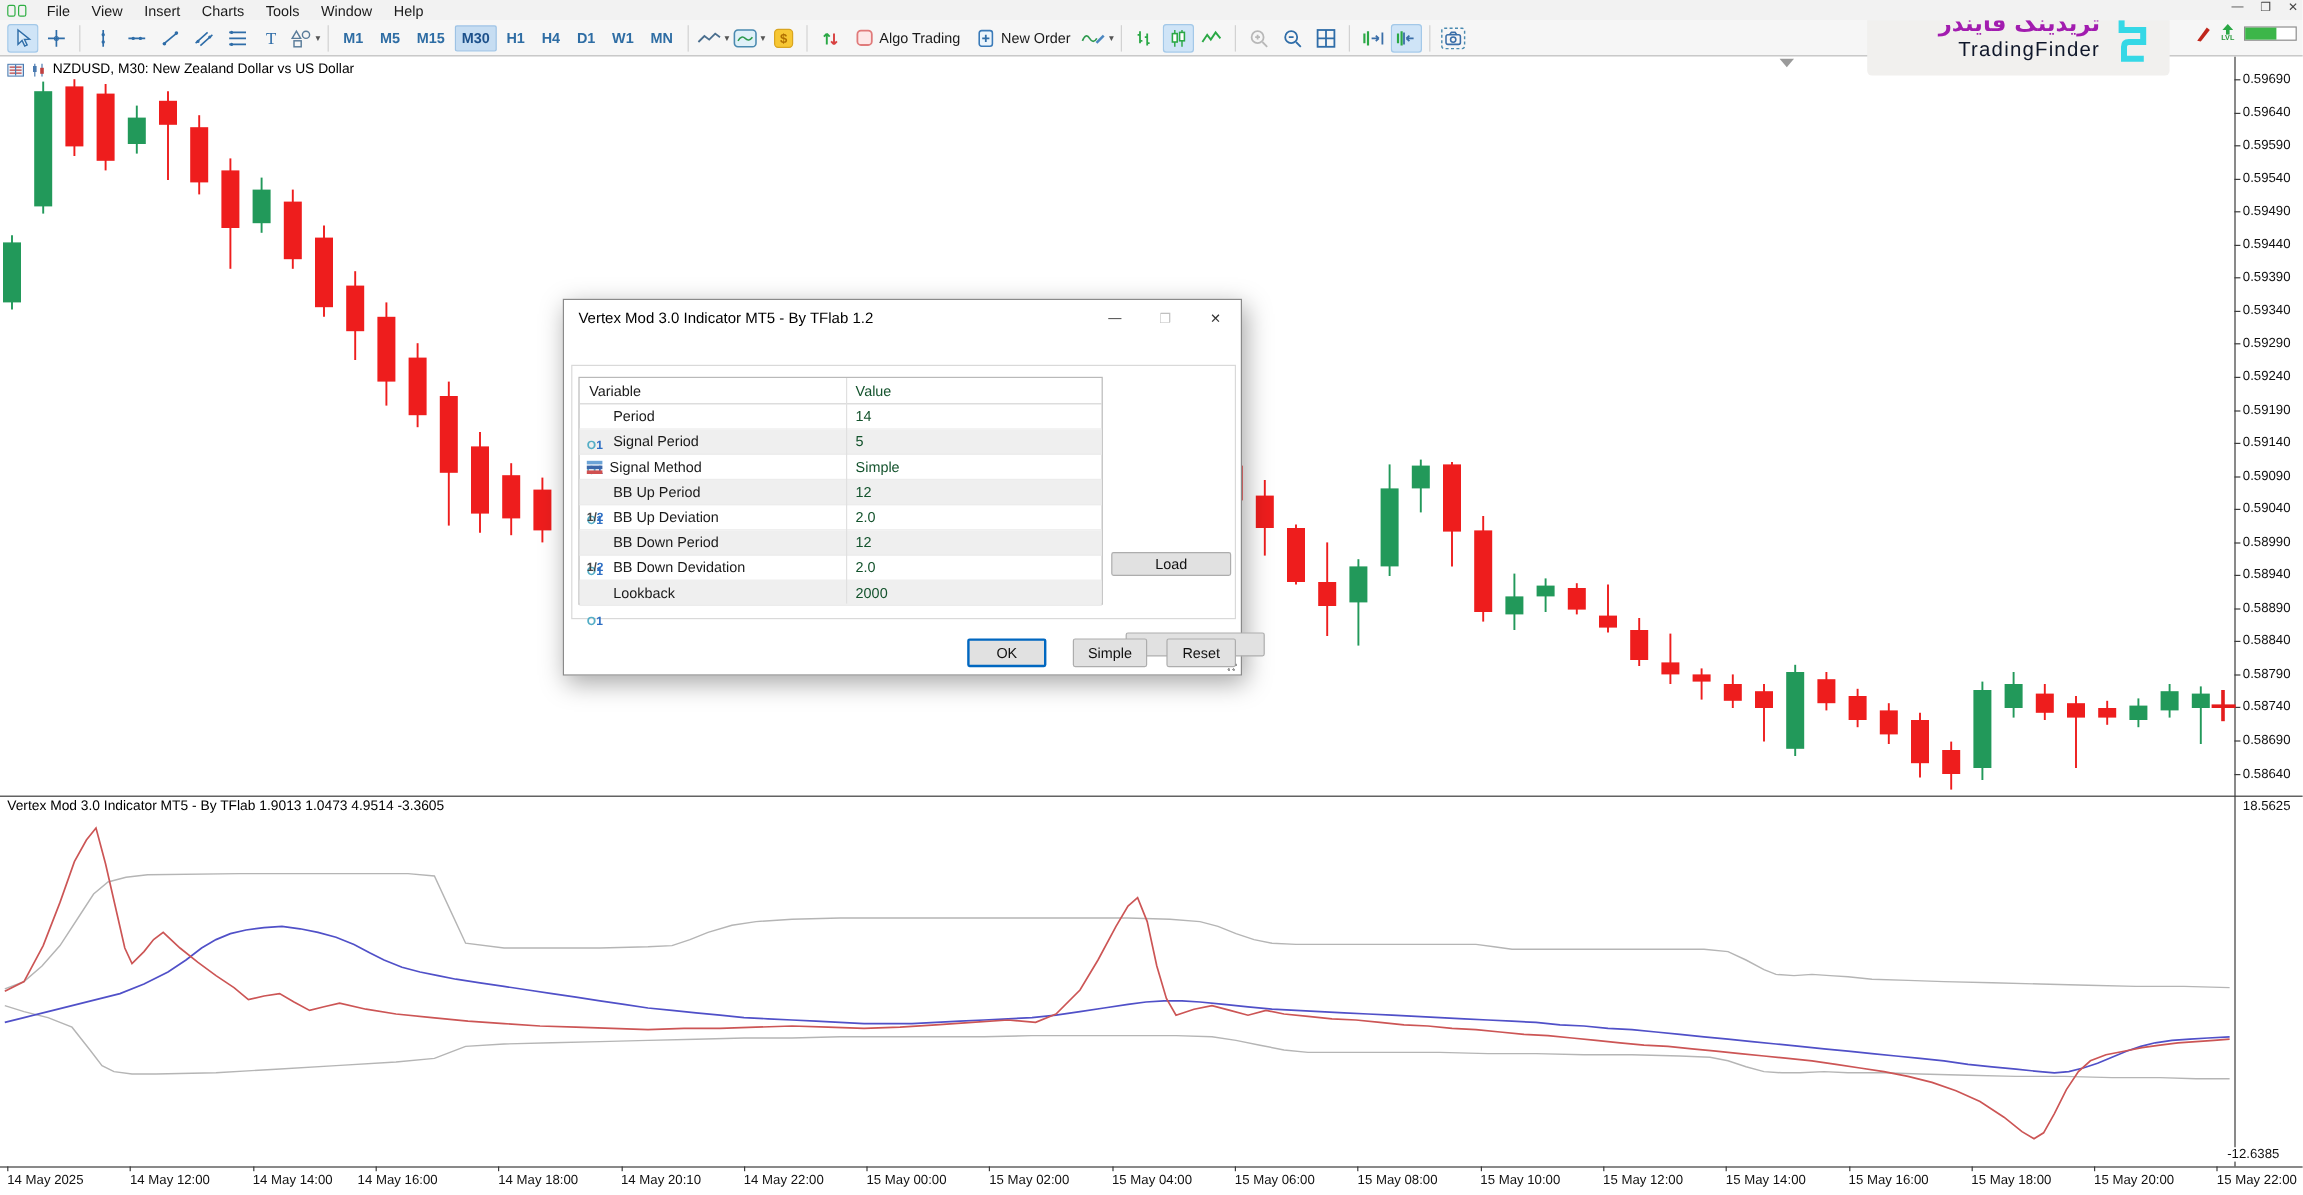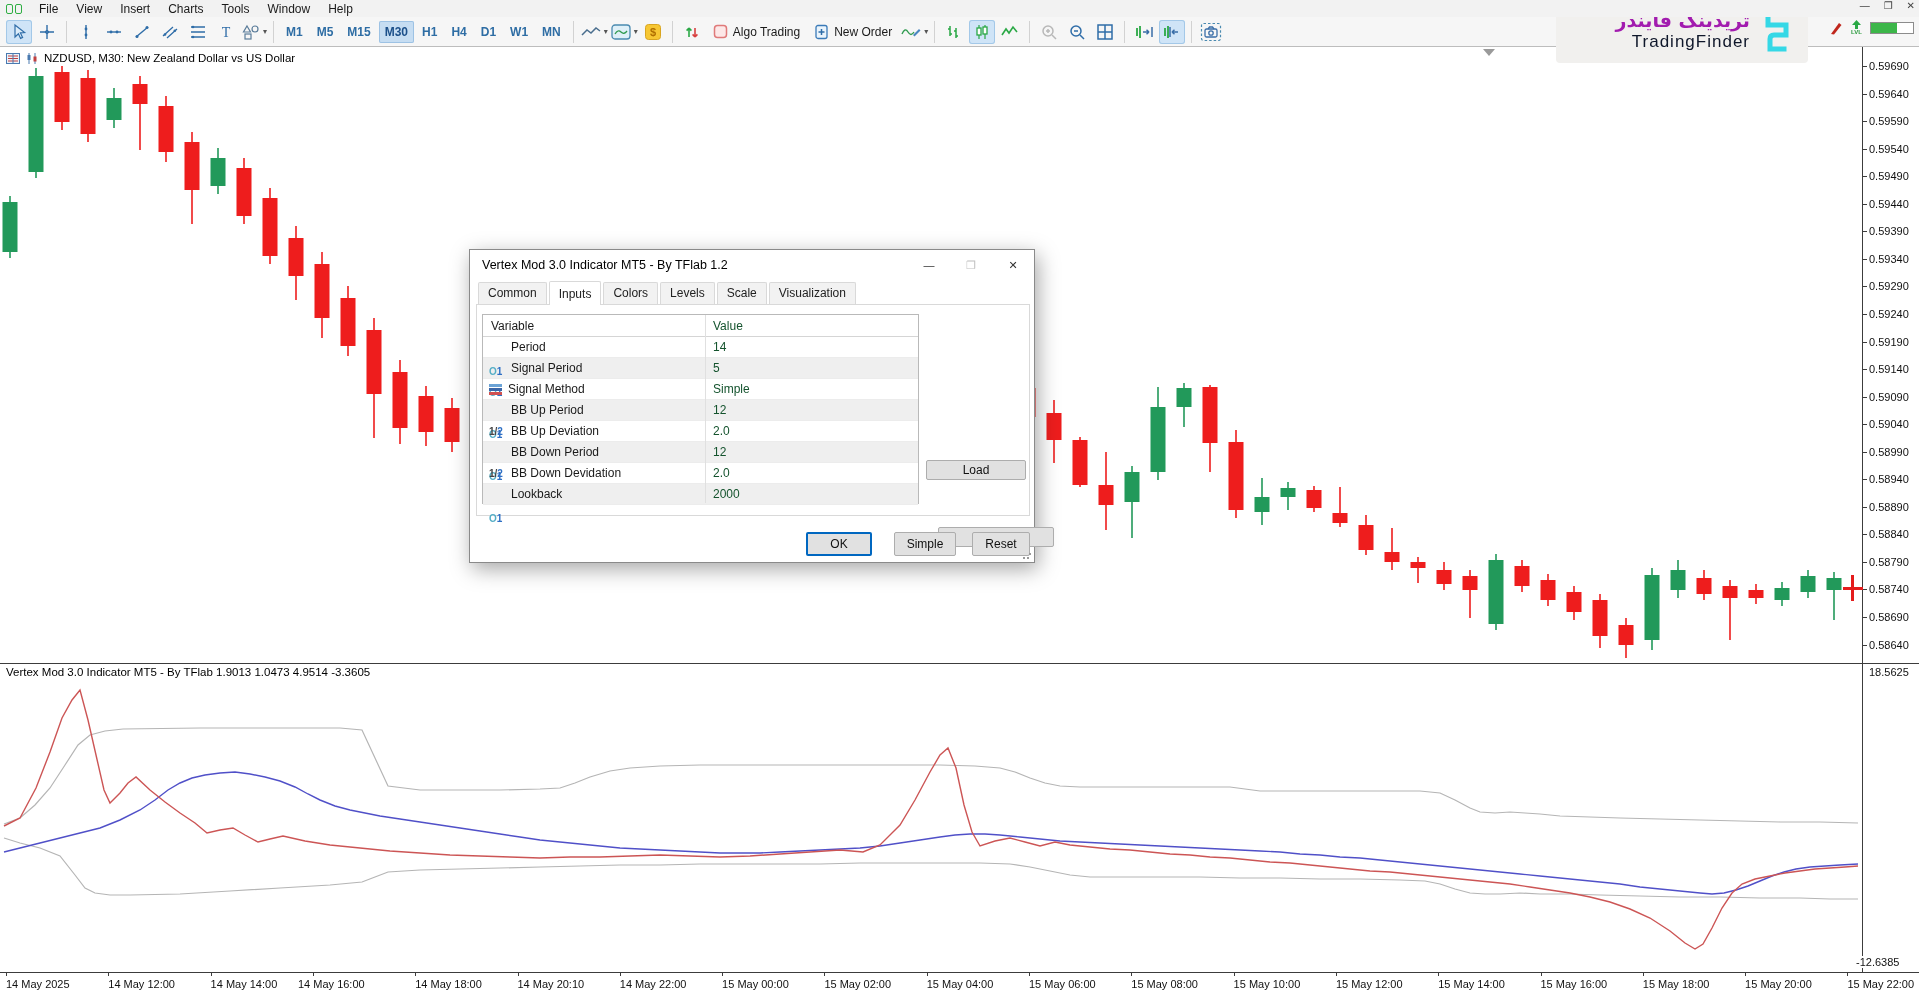--- a/index.html
+++ b/index.html
@@ -586,28 +586,20 @@
 
 <div class="dialog">
   <div class="dlg-titlebar">
     <span>Vertex Mod 3.0 Indicator MT5 - By TFlab 1.2</span>
     <div class="dlg-controls">
       <span>—</span>
       <span class="disabled">❐</span>
       <span>✕</span>
     </div>
   </div>
-  <div class="dlg-tabs" id="dlg-tabs">
-      <div class="dlg-tab">Common</div>
-      <div class="dlg-tab active">Inputs</div>
-      <div class="dlg-tab">Colors</div>
-      <div class="dlg-tab">Levels</div>
-      <div class="dlg-tab">Scale</div>
-      <div class="dlg-tab">Visualization</div>
-    </div>
   <div class="dlg-frame"></div>
   <div class="ptable">
     <div id="ptable-rows">
         <div class="prow hdr">
           <div class="pcell-name" style="padding-left:8px">Variable</div>
           <div class="pcell-val">Value</div>
         </div>
         <div class="prow">
           <div class="pcell-name">
             <span class="ic-int"><i>O</i><b>1</b></span>

